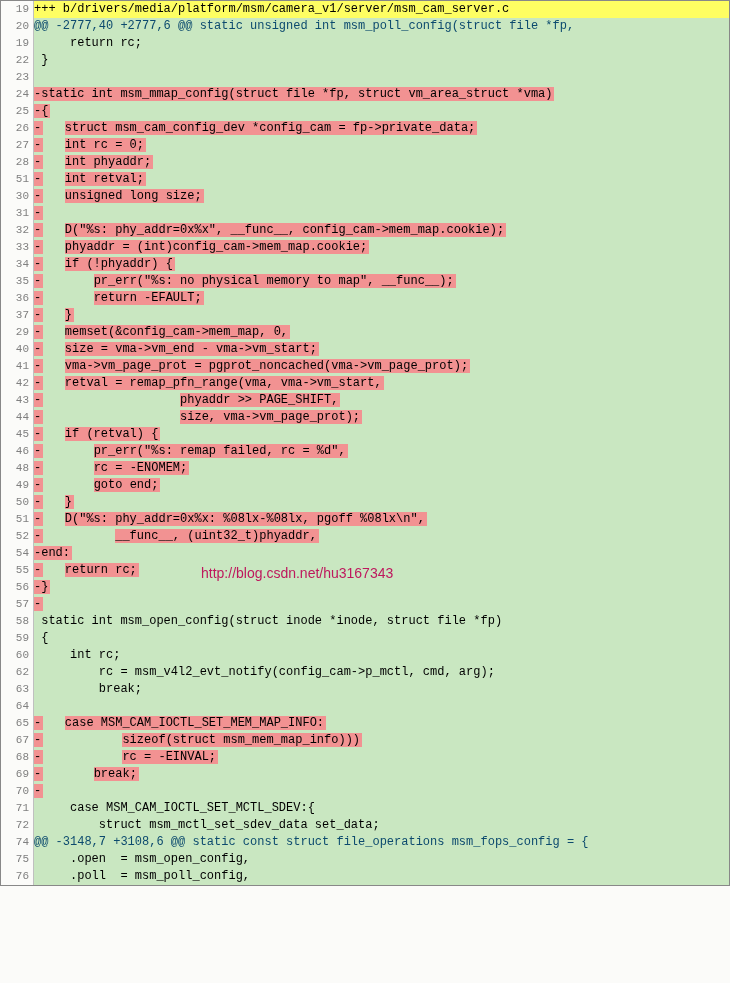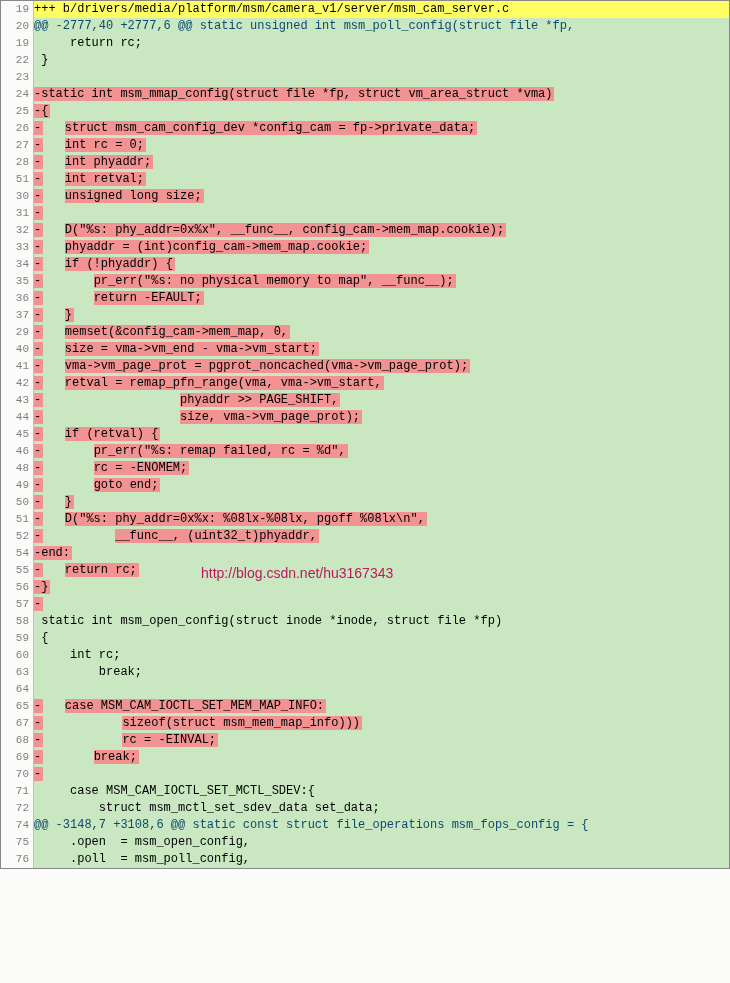--- a/index.html
+++ b/index.html
@@ -91,20 +91,21 @@
     <div class="line"><div class="gutter">50</div><div class="code bg-green"><span class="seg-red">-</span><span>   </span><span class="seg-red">}</span></div></div>
     <div class="line"><div class="gutter">51</div><div class="code bg-green"><span class="seg-red">-</span><span>   </span><span class="seg-red">D("%s: phy_addr=0x%x: %08lx-%08lx, pgoff %08lx\n",</span></div></div>
     <div class="line"><div class="gutter">52</div><div class="code bg-green"><span class="seg-red">-</span><span>          </span><span class="seg-red">__func__, (uint32_t)phyaddr,</span></div></div>
     <div class="line"><div class="gutter">54</div><div class="code bg-green"><span class="seg-red">-end:</span></div></div>
     <div class="line"><div class="gutter">55</div><div class="code bg-green"><span class="seg-red">-</span><span>   </span><span class="seg-red">return rc;</span></div></div>
     <div class="line"><div class="gutter">56</div><div class="code bg-green"><span class="seg-red">-}</span></div></div>
     <div class="line"><div class="gutter">57</div><div class="code bg-green"><span class="seg-red">-</span></div></div>
     <div class="line"><div class="gutter">58</div><div class="code bg-green"><span> static int msm_open_config(struct inode *inode, struct file *fp)</span></div></div>
     <div class="line"><div class="gutter">59</div><div class="code bg-green"><span> {</span></div></div>
     <div class="line"><div class="gutter">60</div><div class="code bg-green"><span>     int rc;</span></div></div>
+    <div class="line"><div class="gutter">62</div><div class="code bg-green"><span>         rc = msm_v4l2_evt_notify(config_cam-&gt;p_mctl, cmd, arg);</span></div></div>
     <div class="line"><div class="gutter">63</div><div class="code bg-green"><span>         break;</span></div></div>
     <div class="line"><div class="gutter">64</div><div class="code bg-green"><span> </span></div></div>
     <div class="line"><div class="gutter">65</div><div class="code bg-green"><span class="seg-red">-</span><span>   </span><span class="seg-red">case MSM_CAM_IOCTL_SET_MEM_MAP_INFO:</span></div></div>
     <div class="line"><div class="gutter">67</div><div class="code bg-green"><span class="seg-red">-</span><span>           </span><span class="seg-red">sizeof(struct msm_mem_map_info)))</span></div></div>
     <div class="line"><div class="gutter">68</div><div class="code bg-green"><span class="seg-red">-</span><span>           </span><span class="seg-red">rc = -EINVAL;</span></div></div>
     <div class="line"><div class="gutter">69</div><div class="code bg-green"><span class="seg-red">-</span><span>       </span><span class="seg-red">break;</span></div></div>
     <div class="line"><div class="gutter">70</div><div class="code bg-green"><span class="seg-red">-</span></div></div>
     <div class="line"><div class="gutter">71</div><div class="code bg-green"><span>     case MSM_CAM_IOCTL_SET_MCTL_SDEV:{</span></div></div>
     <div class="line"><div class="gutter">72</div><div class="code bg-green"><span>         struct msm_mctl_set_sdev_data set_data;</span></div></div>
     <div class="line"><div class="gutter">74</div><div class="code bg-green"><span class="fg-red">@@ -3148,7 +3108,6 @@ static const struct file_operations msm_fops_config = {</span></div></div>

